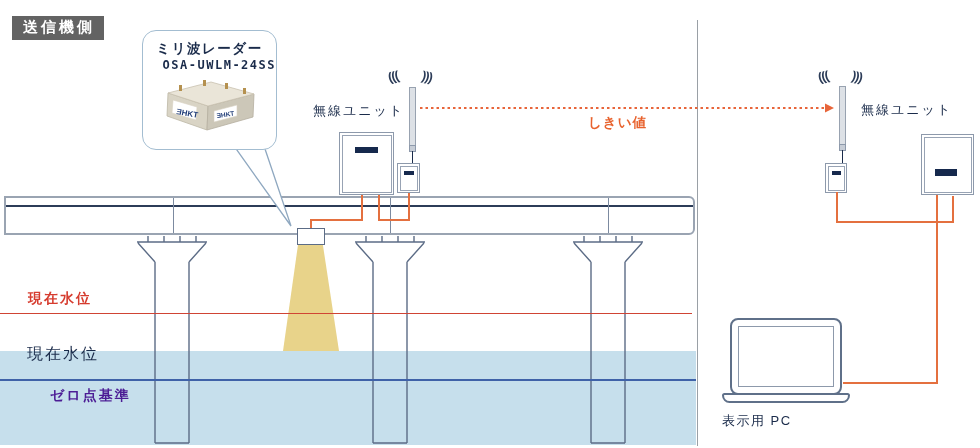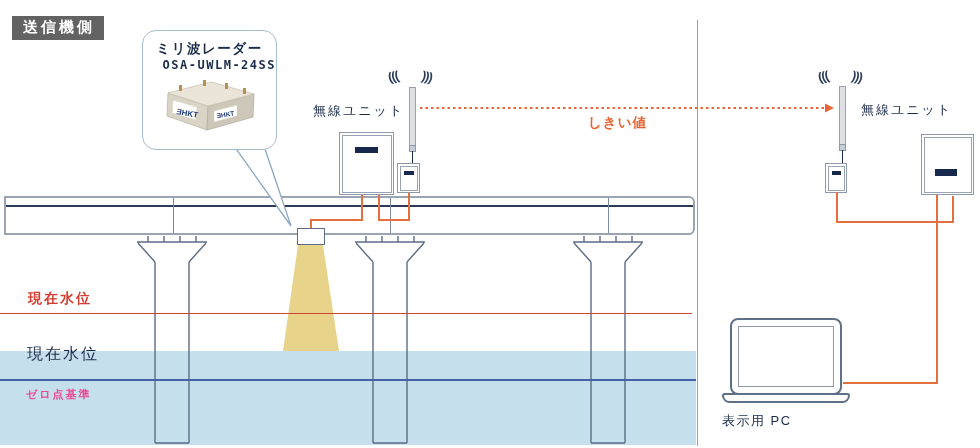--- a/index.html
+++ b/index.html
@@ -8,21 +8,21 @@
     font-family:"Liberation Sans","DejaVu Sans",sans-serif;
   }
   .abs{position:absolute;}
   .badge{
     background:#636363;color:#ffffff;font-weight:bold;font-size:15px;
     letter-spacing:3px;padding:3px 9px 4px 11px;line-height:1.1;z-index:9;
   }
   .navy-label{color:#1a2b4a;font-weight:normal;font-size:13px;letter-spacing:2px;z-index:9;white-space:nowrap;}
   .orange-label{color:#e8622d;font-weight:bold;font-size:13.5px;letter-spacing:1px;z-index:9;white-space:nowrap;}
   .red-label{color:#d63c2f;font-weight:bold;font-size:14px;letter-spacing:2px;z-index:9;white-space:nowrap;}
-  .blue-label{color:#ec4899;font-weight:bold;font-size:11px;letter-spacing:2px;z-index:9;white-space:nowrap;}
+  .blue-label{color:#4c1d95;font-weight:bold;font-size:14px;letter-spacing:2px;z-index:9;white-space:nowrap;margin-left:24px;}
   .unit-box{background:#ffffff;border:1.5px solid #8d99ab;z-index:6;}
   .unit-box .inner{position:absolute;left:1.5px;top:1.5px;right:1.5px;bottom:1.5px;border:1px solid #98a3b4;}
   .slot{position:absolute;background:#16294d;}
   .antenna-bar{background:#dde1e6;border:1px solid #98a2b0;z-index:6;}
   .antenna-conn{background:#c7cdd6;border:1px solid #8d99ab;z-index:6;}
   .antenna-stem{border-left:1.5px solid #1a2b4a;z-index:6;}
   .waves{color:#2c3c58;font-weight:bold;font-size:13px;letter-spacing:-1px;z-index:6;}
   .callout{
     background:#ffffff;border:1.5px solid #a3bdd1;border-radius:14px;z-index:8;
   }

